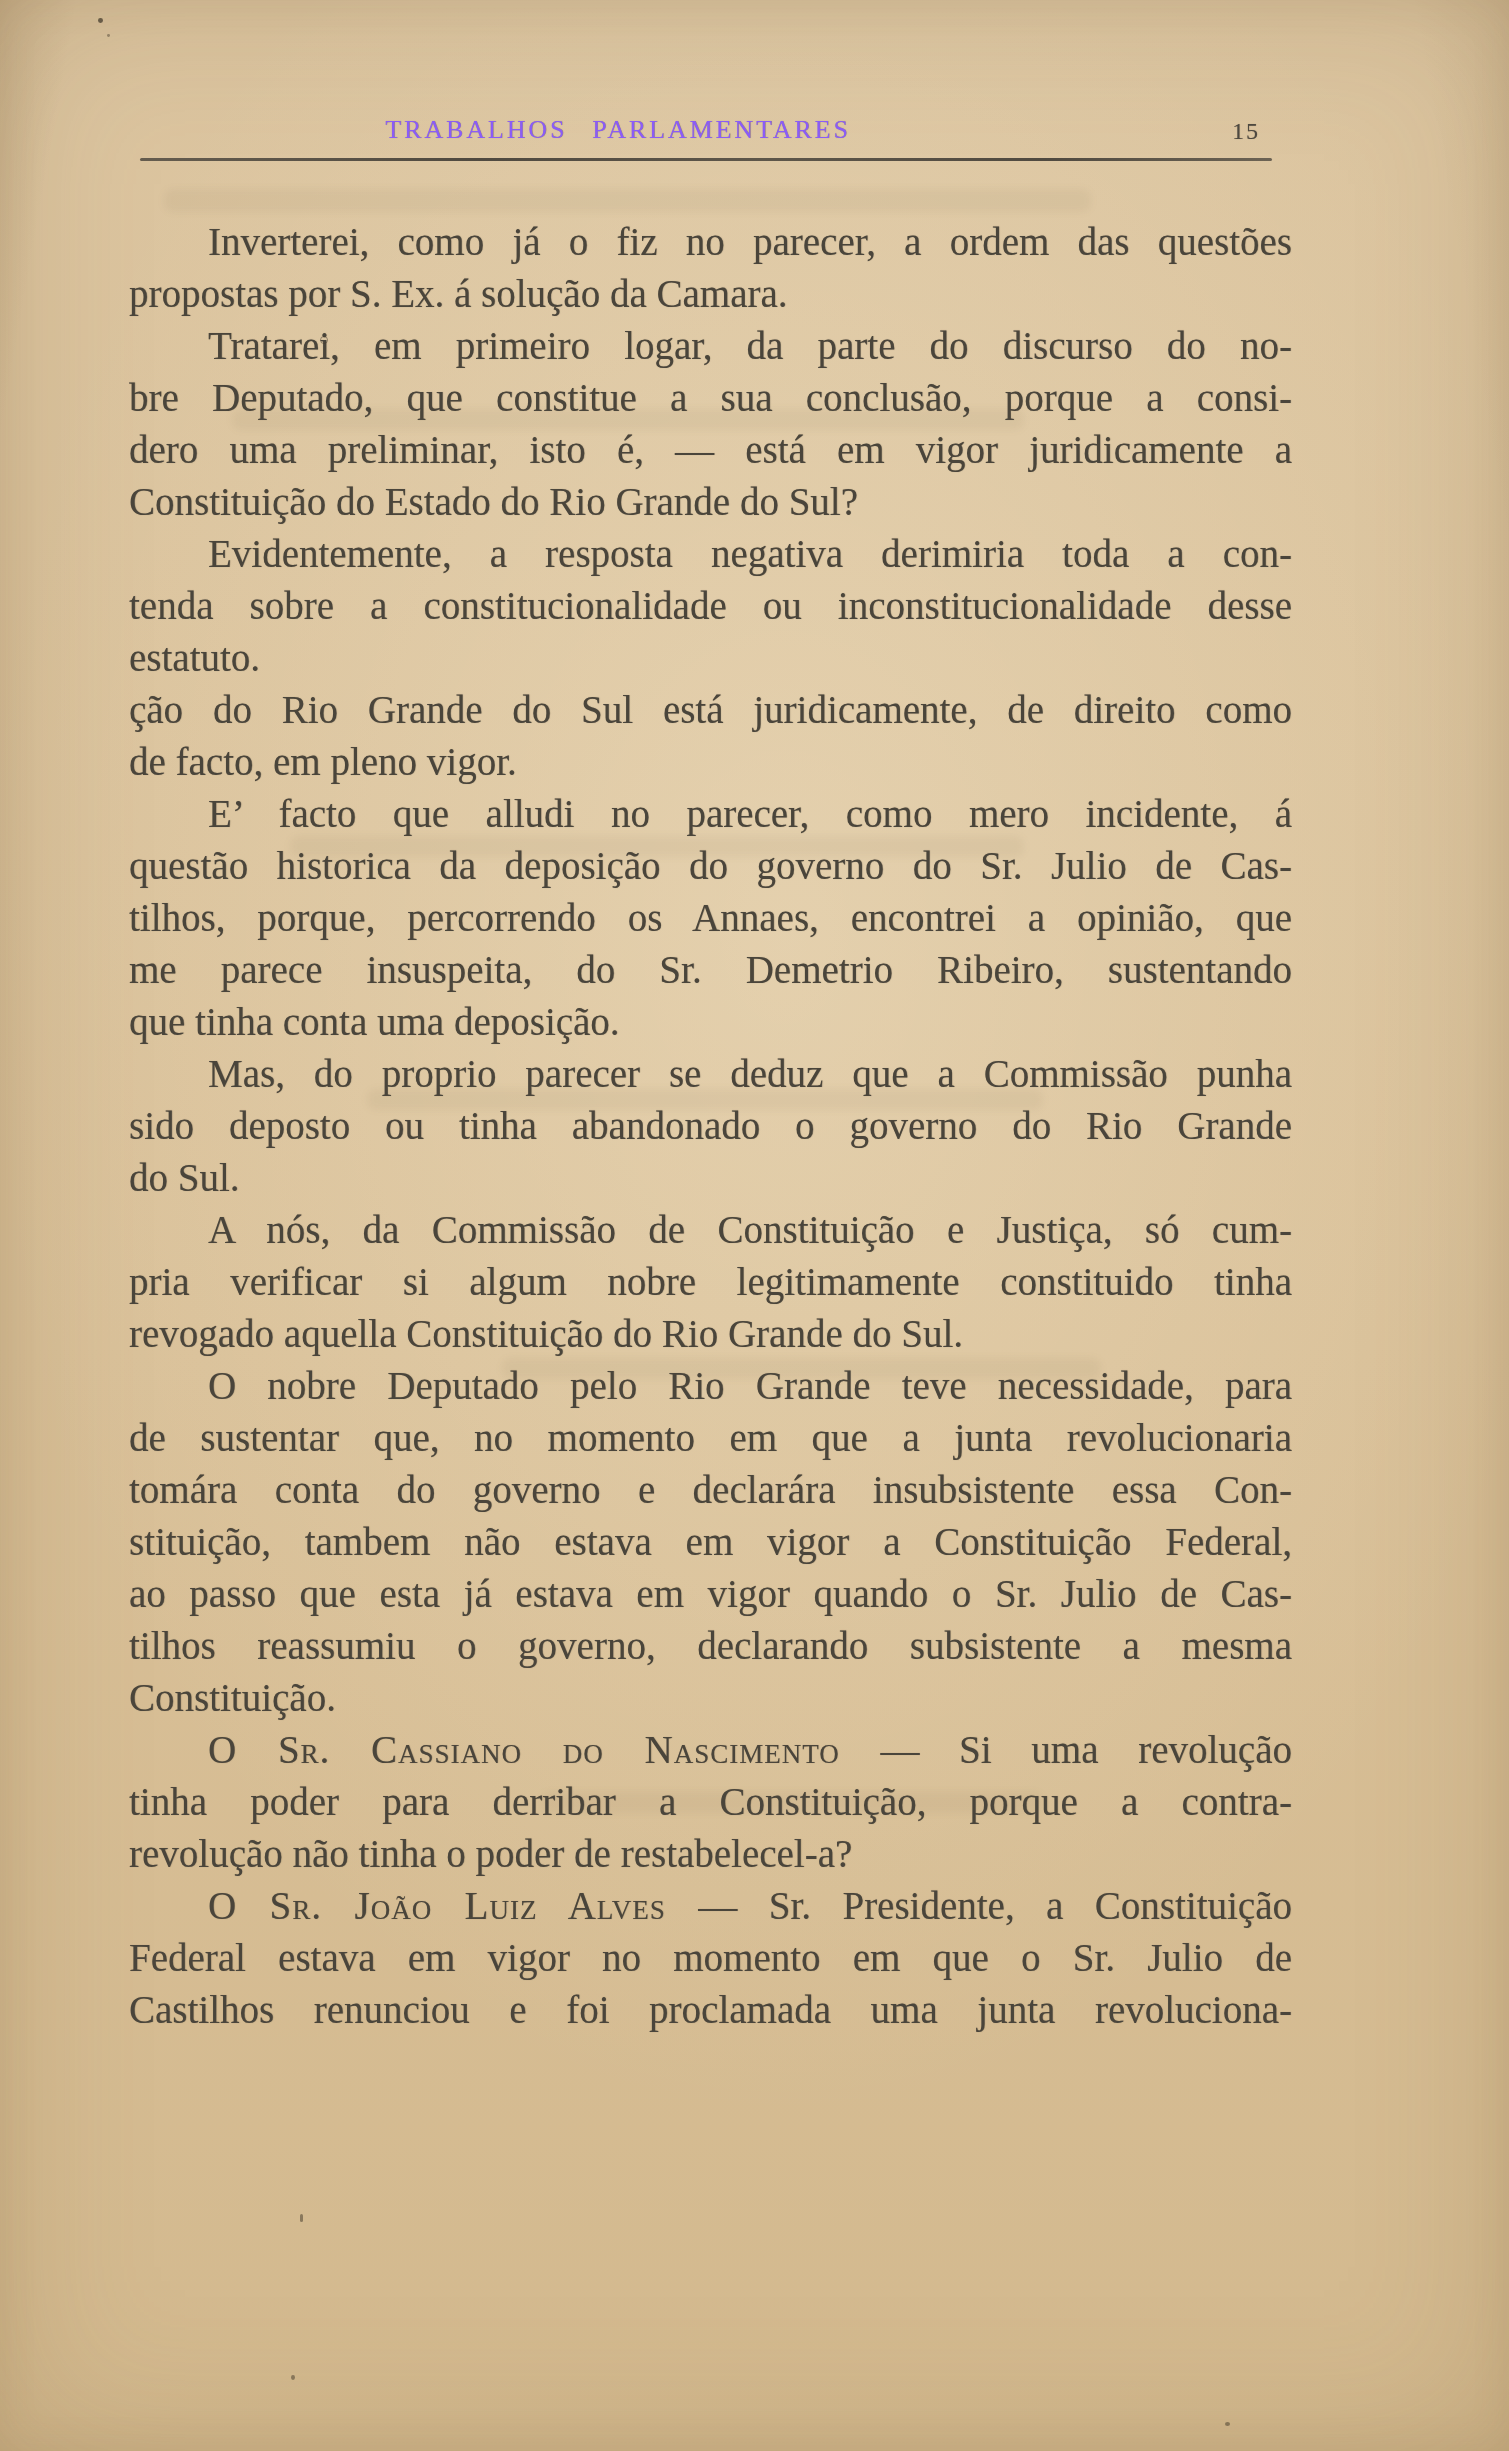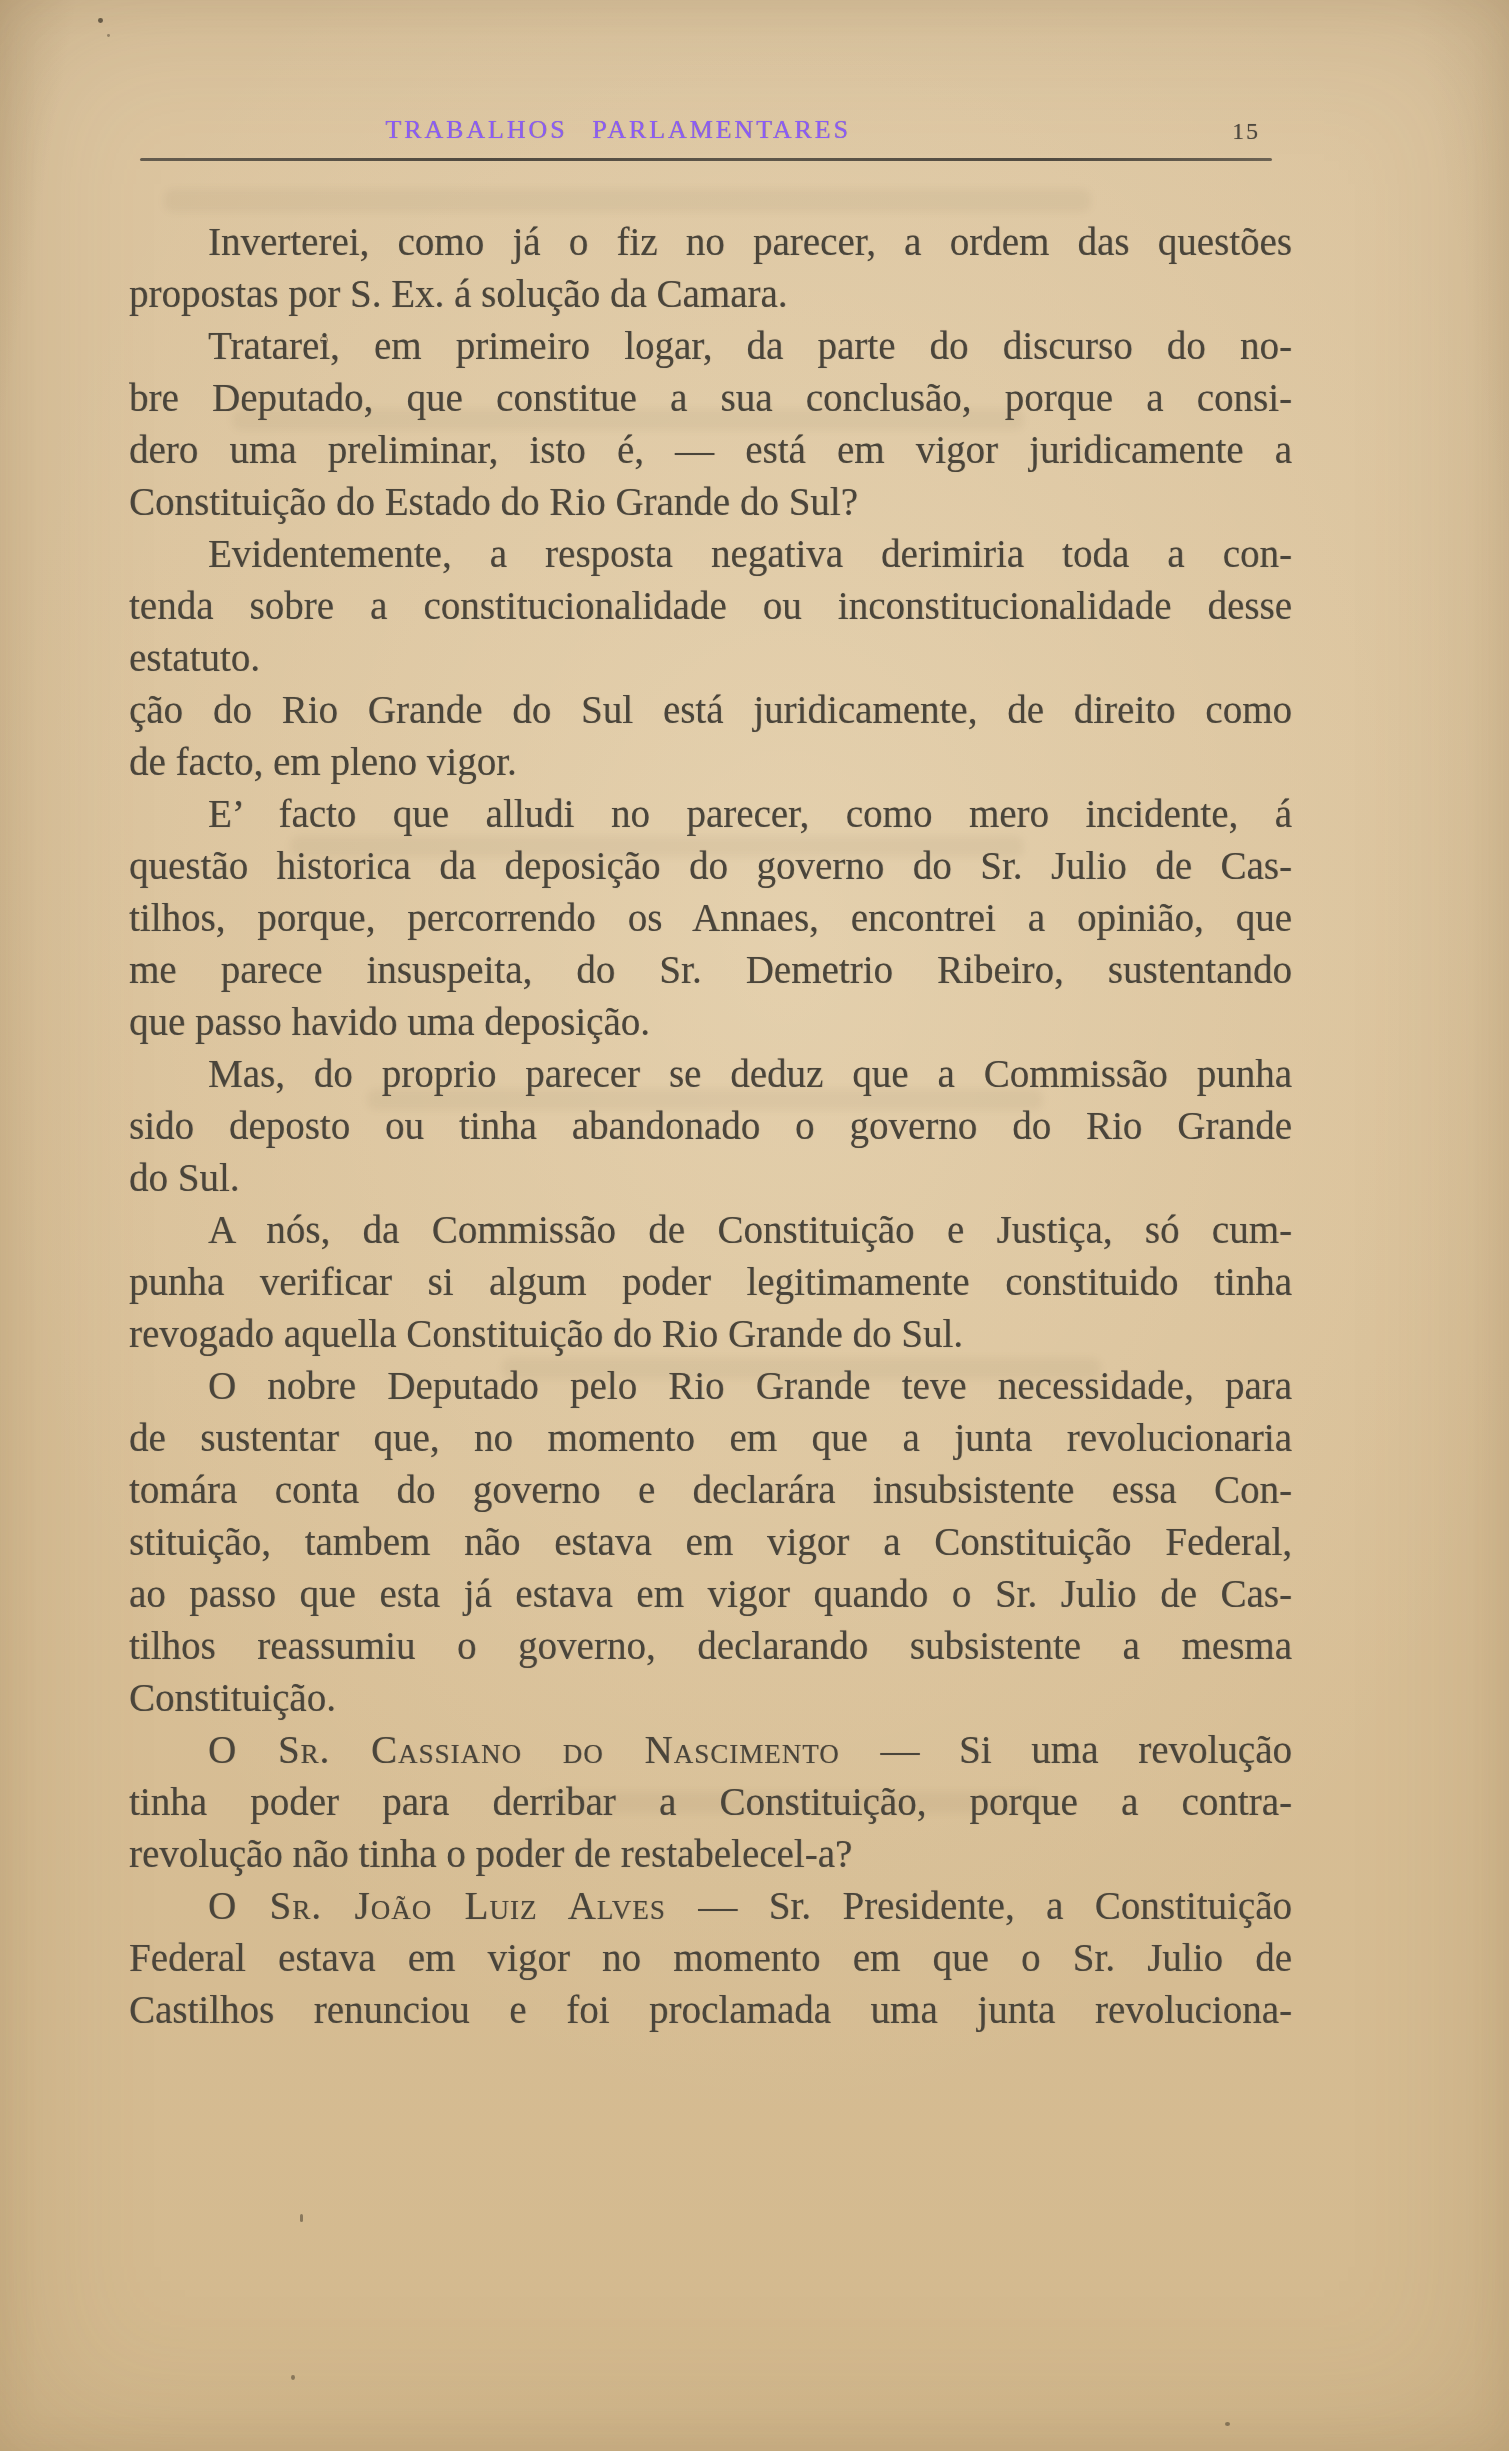--- a/index.html
+++ b/index.html
@@ -126,30 +126,30 @@
     </div>
     <div class="paragraph">
       <div class="line just">ção do Rio Grande do Sul está juridicamente, de direito como</div>
       <div class="line">de facto, em pleno vigor.</div>
     </div>
     <div class="paragraph">
       <div class="line just indent">E’ facto que alludi no parecer, como mero incidente, á</div>
       <div class="line just">questão historica da deposição do governo do Sr. Julio de Cas-</div>
       <div class="line just">tilhos, porque, percorrendo os Annaes, encontrei a opinião, que</div>
       <div class="line just">me parece insuspeita, do Sr. Demetrio Ribeiro, sustentando</div>
-      <div class="line">que passo havido uma deposição.</div>
+      <div class="line">que tinha conta uma deposição.</div>
     </div>
     <div class="paragraph">
       <div class="line just indent">Mas, do proprio parecer se deduz que a Commissão punha</div>
       <div class="line just">sido deposto ou tinha abandonado o governo do Rio Grande</div>
       <div class="line">do Sul.</div>
     </div>
     <div class="paragraph">
       <div class="line just indent">A nós, da Commissão de Constituição e Justiça, só cum-</div>
-      <div class="line just">punha verificar si algum poder legitimamente constituido tinha</div>
+      <div class="line just">pria verificar si algum nobre legitimamente constituido tinha</div>
       <div class="line">revogado aquella Constituição do Rio Grande do Sul.</div>
     </div>
     <div class="paragraph">
       <div class="line just indent">O nobre Deputado pelo Rio Grande teve necessidade, para</div>
       <div class="line just">de sustentar que, no momento em que a junta revolucionaria</div>
       <div class="line just">tomára conta do governo e declarára insubsistente essa Con-</div>
       <div class="line just">stituição, tambem não estava em vigor a Constituição Federal,</div>
       <div class="line just">ao passo que esta já estava em vigor quando o Sr. Julio de Cas-</div>
       <div class="line just">tilhos reassumiu o governo, declarando subsistente a mesma</div>
       <div class="line">Constituição.</div>

